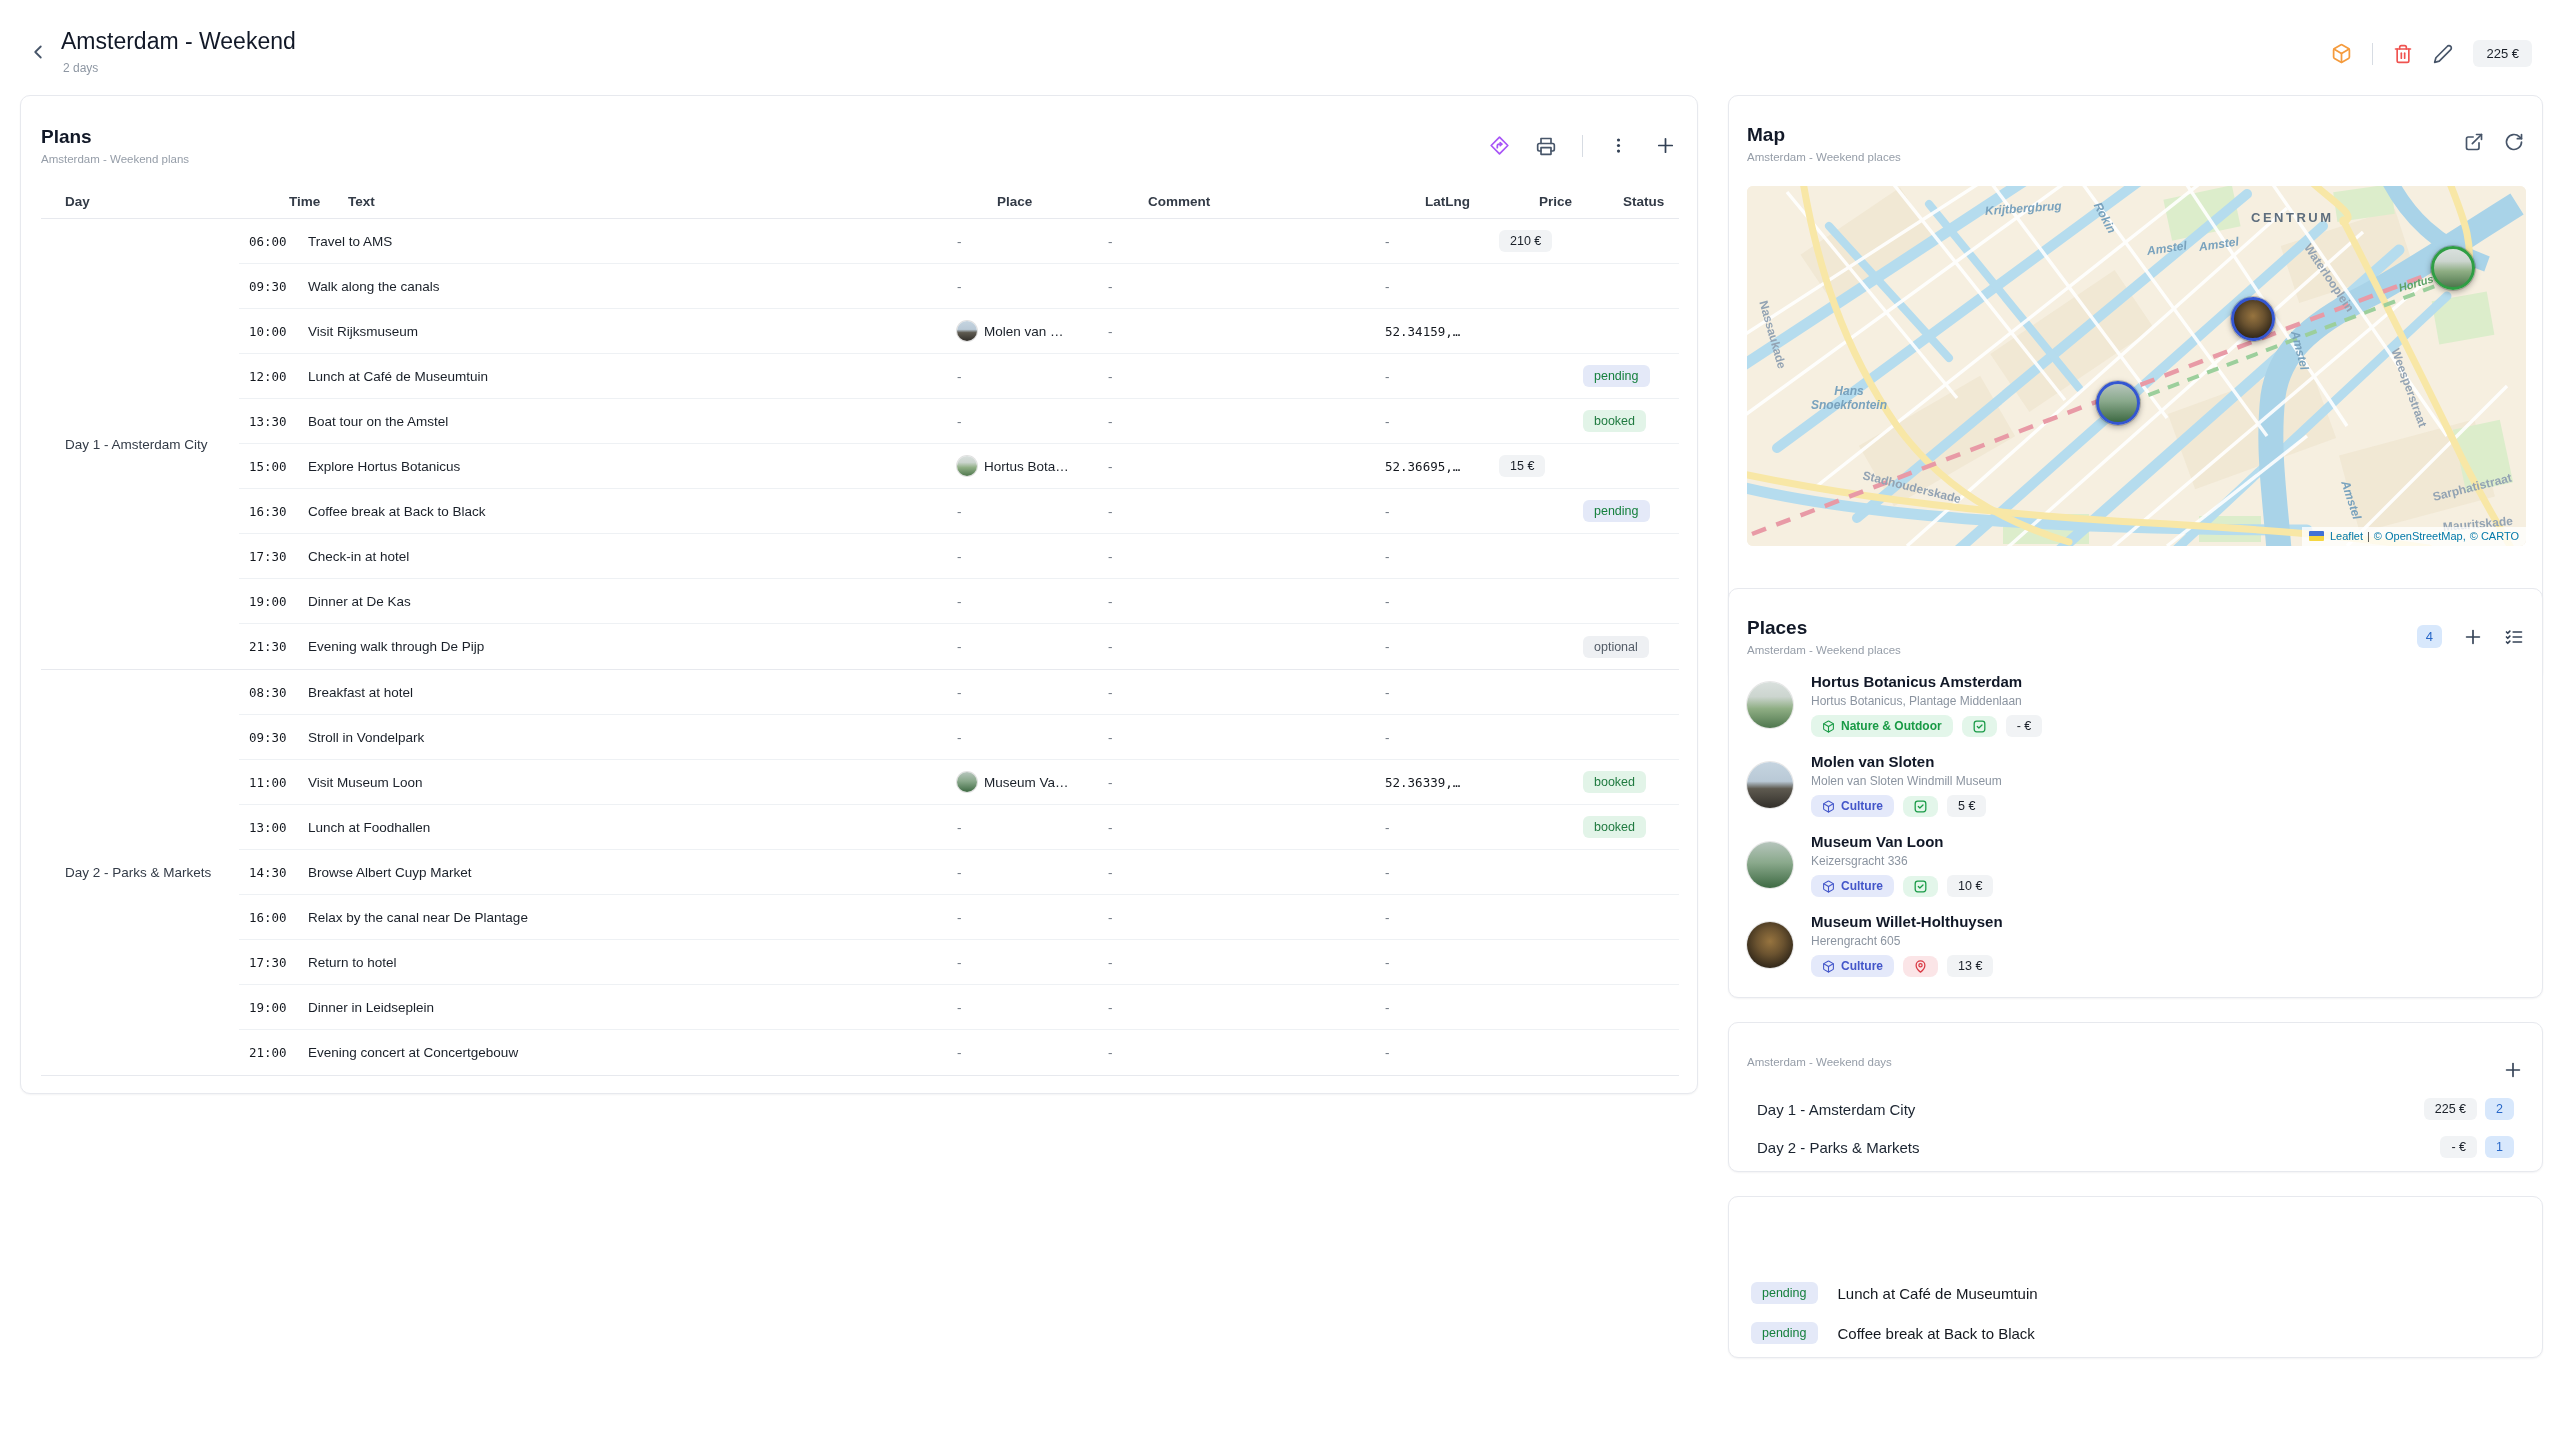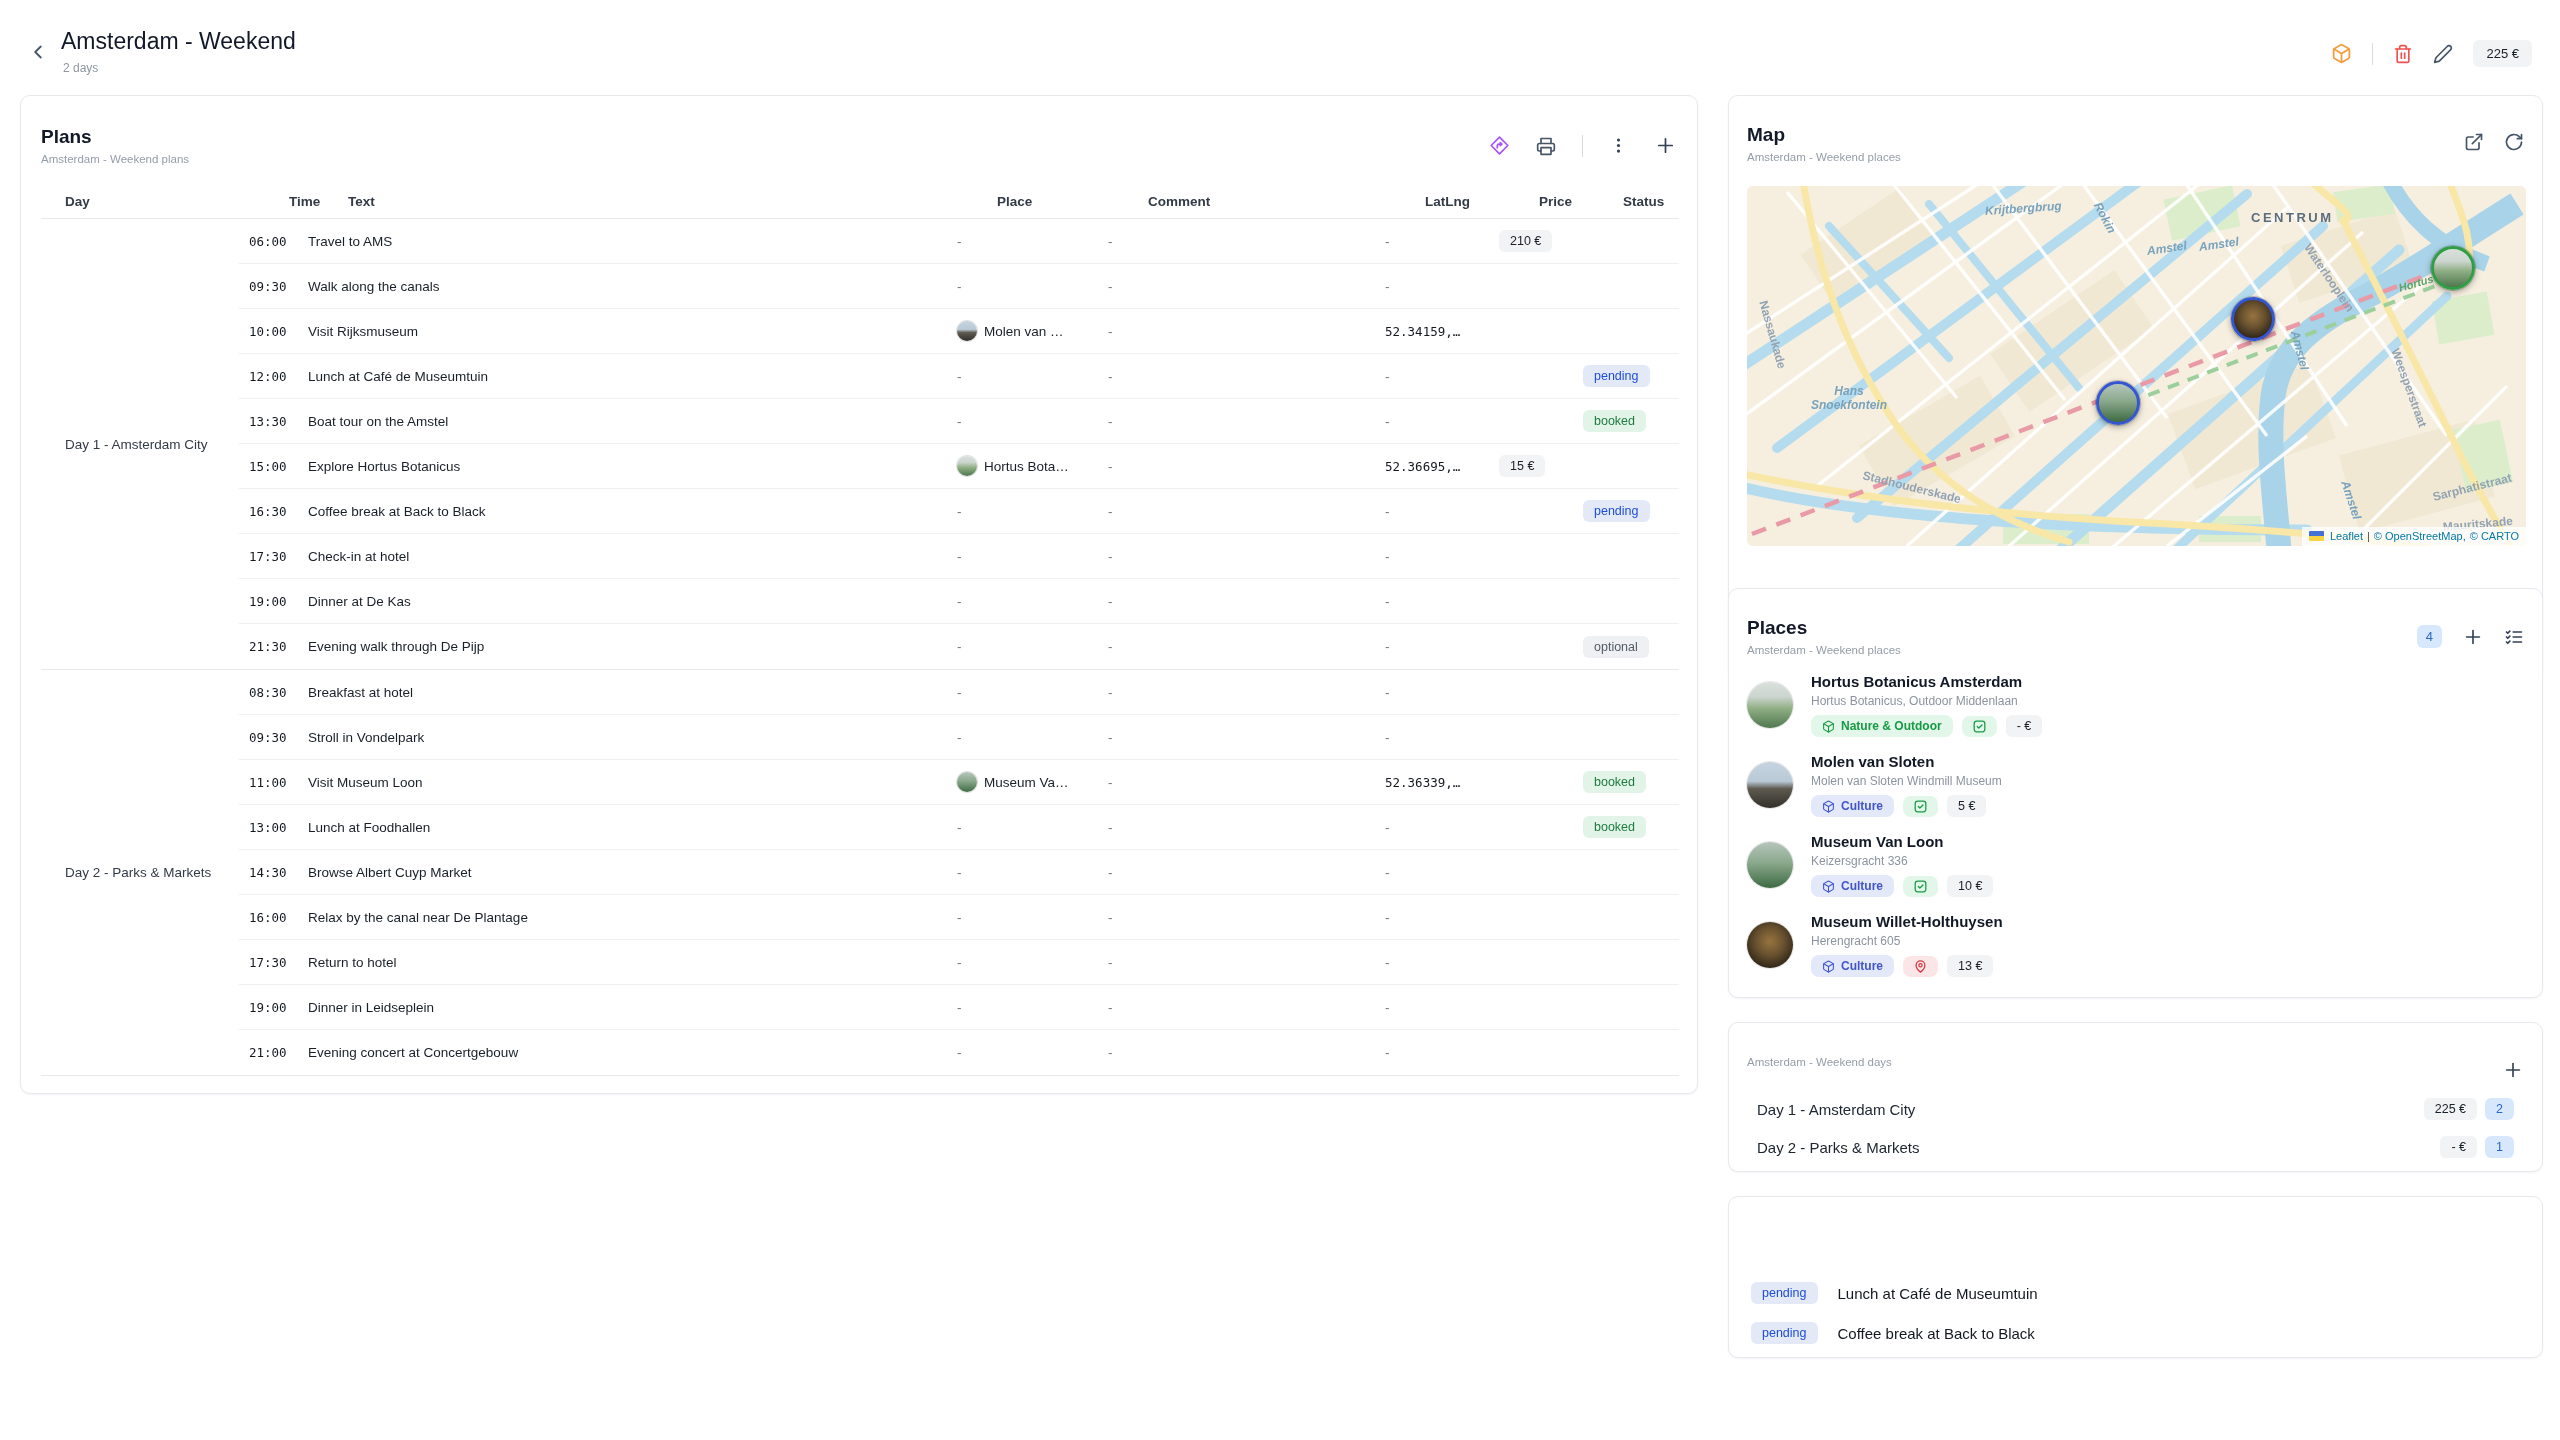--- a/index.html
+++ b/index.html
@@ -11,21 +11,21 @@
 
   
   #page-header { position:absolute; left:0; top:0; width:2560px; height:90px; }
   #back-btn { position:absolute; left:26px; top:40px; width:24px; height:24px; color:#475569; cursor:pointer; }
   #page-title { position:absolute; left:61px; top:28px; font-size:23px; font-weight:400; color:#111827; }
   #page-subtitle { position:absolute; left:63px; top:61px; font-size:12px; color:#8e97a3; }
   #header-actions { position:absolute; right:28px; top:40px; display:flex; align-items:center; gap:20px; }
   .vdiv { width:1px; height:22px; background:#d7dce3; }
   .pill { display:inline-flex; align-items:center; justify-content:center; padding:4px 11px; border-radius:6px; font-size:12.5px; white-space:nowrap; }
   .pill-gray { background:#f1f3f5; color:#1a2029; }
-  .pill-pending { background:#e4e9f8; color:#1d4ed8; }
+  .pill-pending { background:#e4e9f8; color:#15803d; }
   .pill-booked { background:#e2f4e8; color:#1f7a40; }
   .pill-optional { background:#eef0f3; color:#525b66; }
   .pill-blue { background:#d8e8fc; color:#2968c8; }
 
   .card { position:absolute; background:#fff; border:1px solid #e7e9ee; border-radius:10px;
           box-shadow:0 1px 2px rgba(16,24,40,.05); }
   .card-title { font-size:19px; font-weight:700; color:#111827; }
   .card-subtitle { font-size:11.5px; color:#959da8; margin-top:5px; }
 
   
@@ -522,21 +522,21 @@
             <path d="M11 18h10"></path>
           </svg>
       </span>
     </div>
   </div>
   <div id="places-list">
       <div class="place-item">
     <div class="place-avatar av-hortus"></div>
     <div>
       <div class="place-name">Hortus Botanicus Amsterdam</div>
-      <div class="place-sub">Hortus Botanicus, Outdoor Middenlaan</div>
+      <div class="place-sub">Hortus Botanicus, Plantage Middenlaan</div>
       <div class="place-badges">
         <span class="badge-cat cat-nature">
           <svg width="13" height="13" viewBox="0 0 24 24" fill="none" stroke="currentColor" stroke-width="2" stroke-linecap="round" stroke-linejoin="round">
                 <path d="M21 16V8a2 2 0 0 0-1-1.73l-7-4a2 2 0 0 0-2 0l-7 4A2 2 0 0 0 3 8v8a2 2 0 0 0 1 1.73l7 4a2 2 0 0 0 2 0l7-4A2 2 0 0 0 21 16z"></path>
                 <path d="M3.27 6.96 12 12.01l8.73-5.05"></path>
                 <path d="M12 22.08V12"></path>
               </svg>
           <span>Nature &amp; Outdoor</span>
         </span>
         <span class="badge-sq sq-check">

